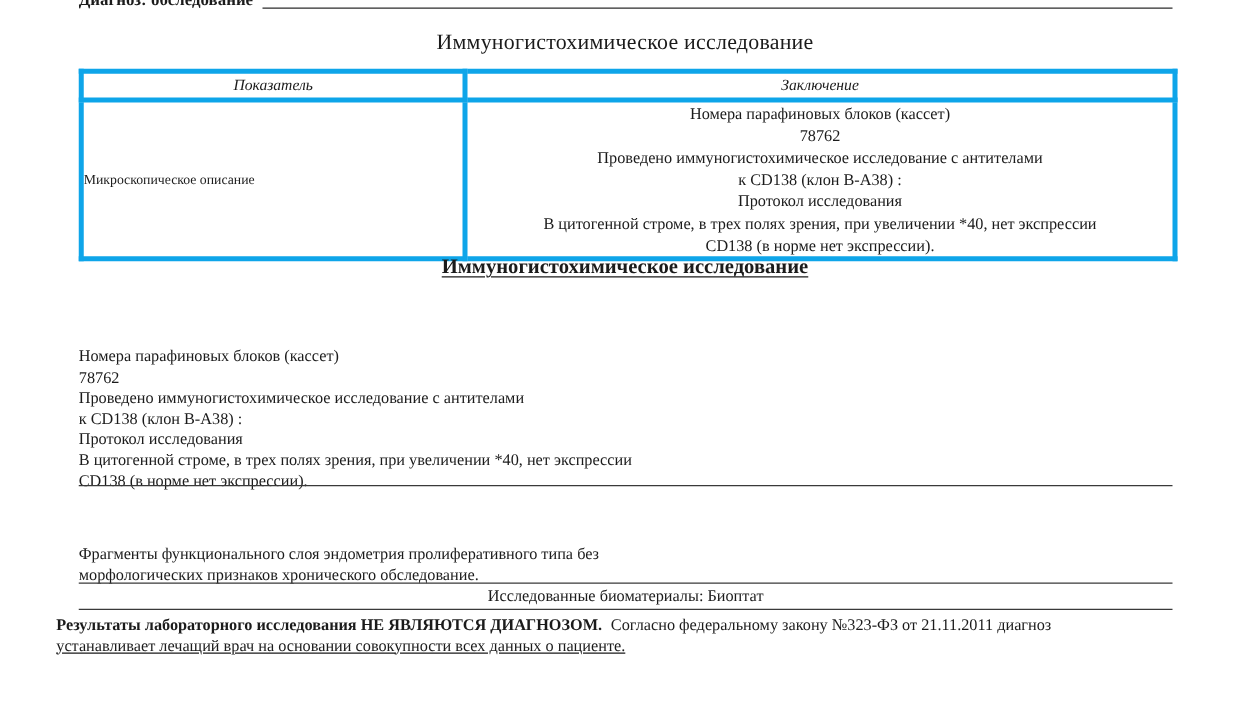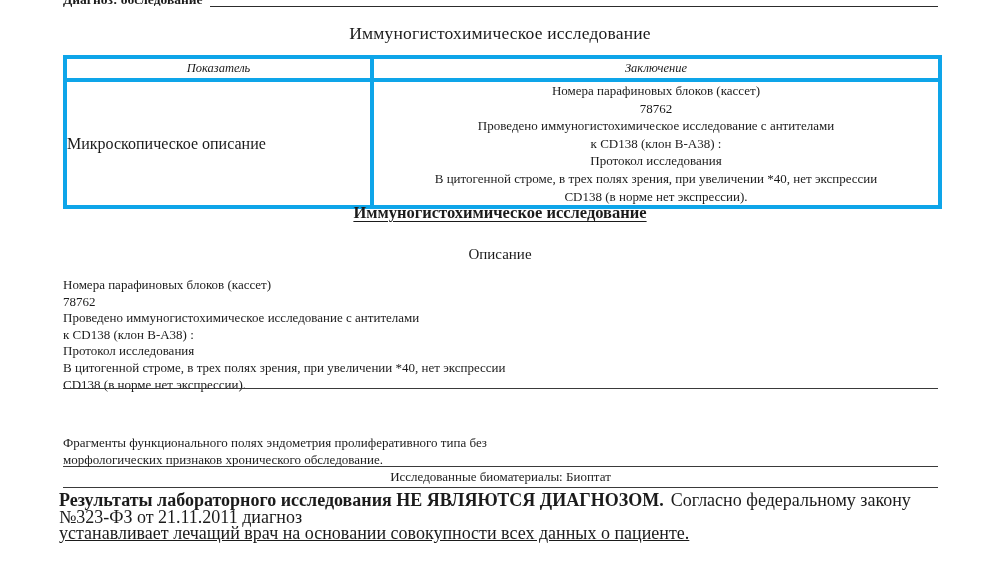--- a/index.html
+++ b/index.html
@@ -82,21 +82,21 @@
     text-align: center;
     font-style: italic;
     font-size: 12.5px;
   }
   .col-param { width: 307px; }
   .col-result { width: 568px; }
 
   .cell-param {
     height: 118px;
     padding-left: 5px;
-    font-size: 16px;
+    font-size: 11px;
     text-align: left;
   }
   .cell-result {
     height: 118px;
     text-align: center;
     font-size: 13px;
     line-height: 17.6px;
     padding: 2px 6px;
   }
   .cell-result .ln { display: block; white-space: nowrap; }
@@ -157,24 +157,24 @@
     top: 468px;
     width: 875px;
     text-align: center;
     font-size: 13px;
     line-height: 18px;
   }
 
   
   .footer {
     position: absolute;
-    left: 59px;
+    left: 45px;
     top: 492px;
     width: 880px;
-    font-size: 18px;
+    font-size: 13px;
     line-height: 16.5px;
     text-align: left;
   }
   .footer .strong { font-weight: bold; }
   .footer .gap { display: inline-block; width: 7px; }
   .footer .l2 { display: block; text-decoration: underline; }
 </style>
 </head>
 <body>
 
@@ -211,34 +211,33 @@
           <span class="ln">CD138 (в норме нет экспрессии).</span>
         </td>
       </tr>
     </tbody>
   </table>
 
   <div class="section-heading-bold">
     <span>Иммуногистохимическое исследование</span>
   </div>
 
-  <div class="sub-heading descr">Описание</div>
   <div class="body-block block-descr">
     <span class="ln">Номера парафиновых блоков (кассет)</span>
     <span class="ln">78762</span>
     <span class="ln">Проведено иммуногистохимическое исследование с антителами</span>
     <span class="ln">к CD138 (клон B-A38) :</span>
     <span class="ln">Протокол исследования</span>
     <span class="ln">В цитогенной строме, в трех полях зрения, при увеличении *40, нет экспрессии</span>
     <span class="ln">CD138 (в норме нет экспрессии).</span>
   </div>
   <div class="hrule rule-after-descr"></div>
 
   <div class="body-block block-concl">
-    <span class="ln">Фрагменты функционального полях эндометрия пролиферативного типа без</span>
+    <span class="ln">Фрагменты функционального слоя эндометрия пролиферативного типа без</span>
     <span class="ln">морфологических признаков хронического обследование.</span>
   </div>
   <div class="hrule rule-after-concl"></div>
 
   <div class="bio-line">Исследованные биоматериалы: Биоптат</div>
   <div class="hrule rule-after-bio"></div>
 
   <div class="footer">
     <span class="strong">Результаты лабораторного исследования НЕ ЯВЛЯЮТСЯ ДИАГНОЗОМ.</span><span class="gap"></span><span>Согласно федеральному закону №323-ФЗ от 21.11.2011 диагноз</span>
     <span class="l2">устанавливает лечащий врач на основании совокупности всех данных о пациенте.</span>

